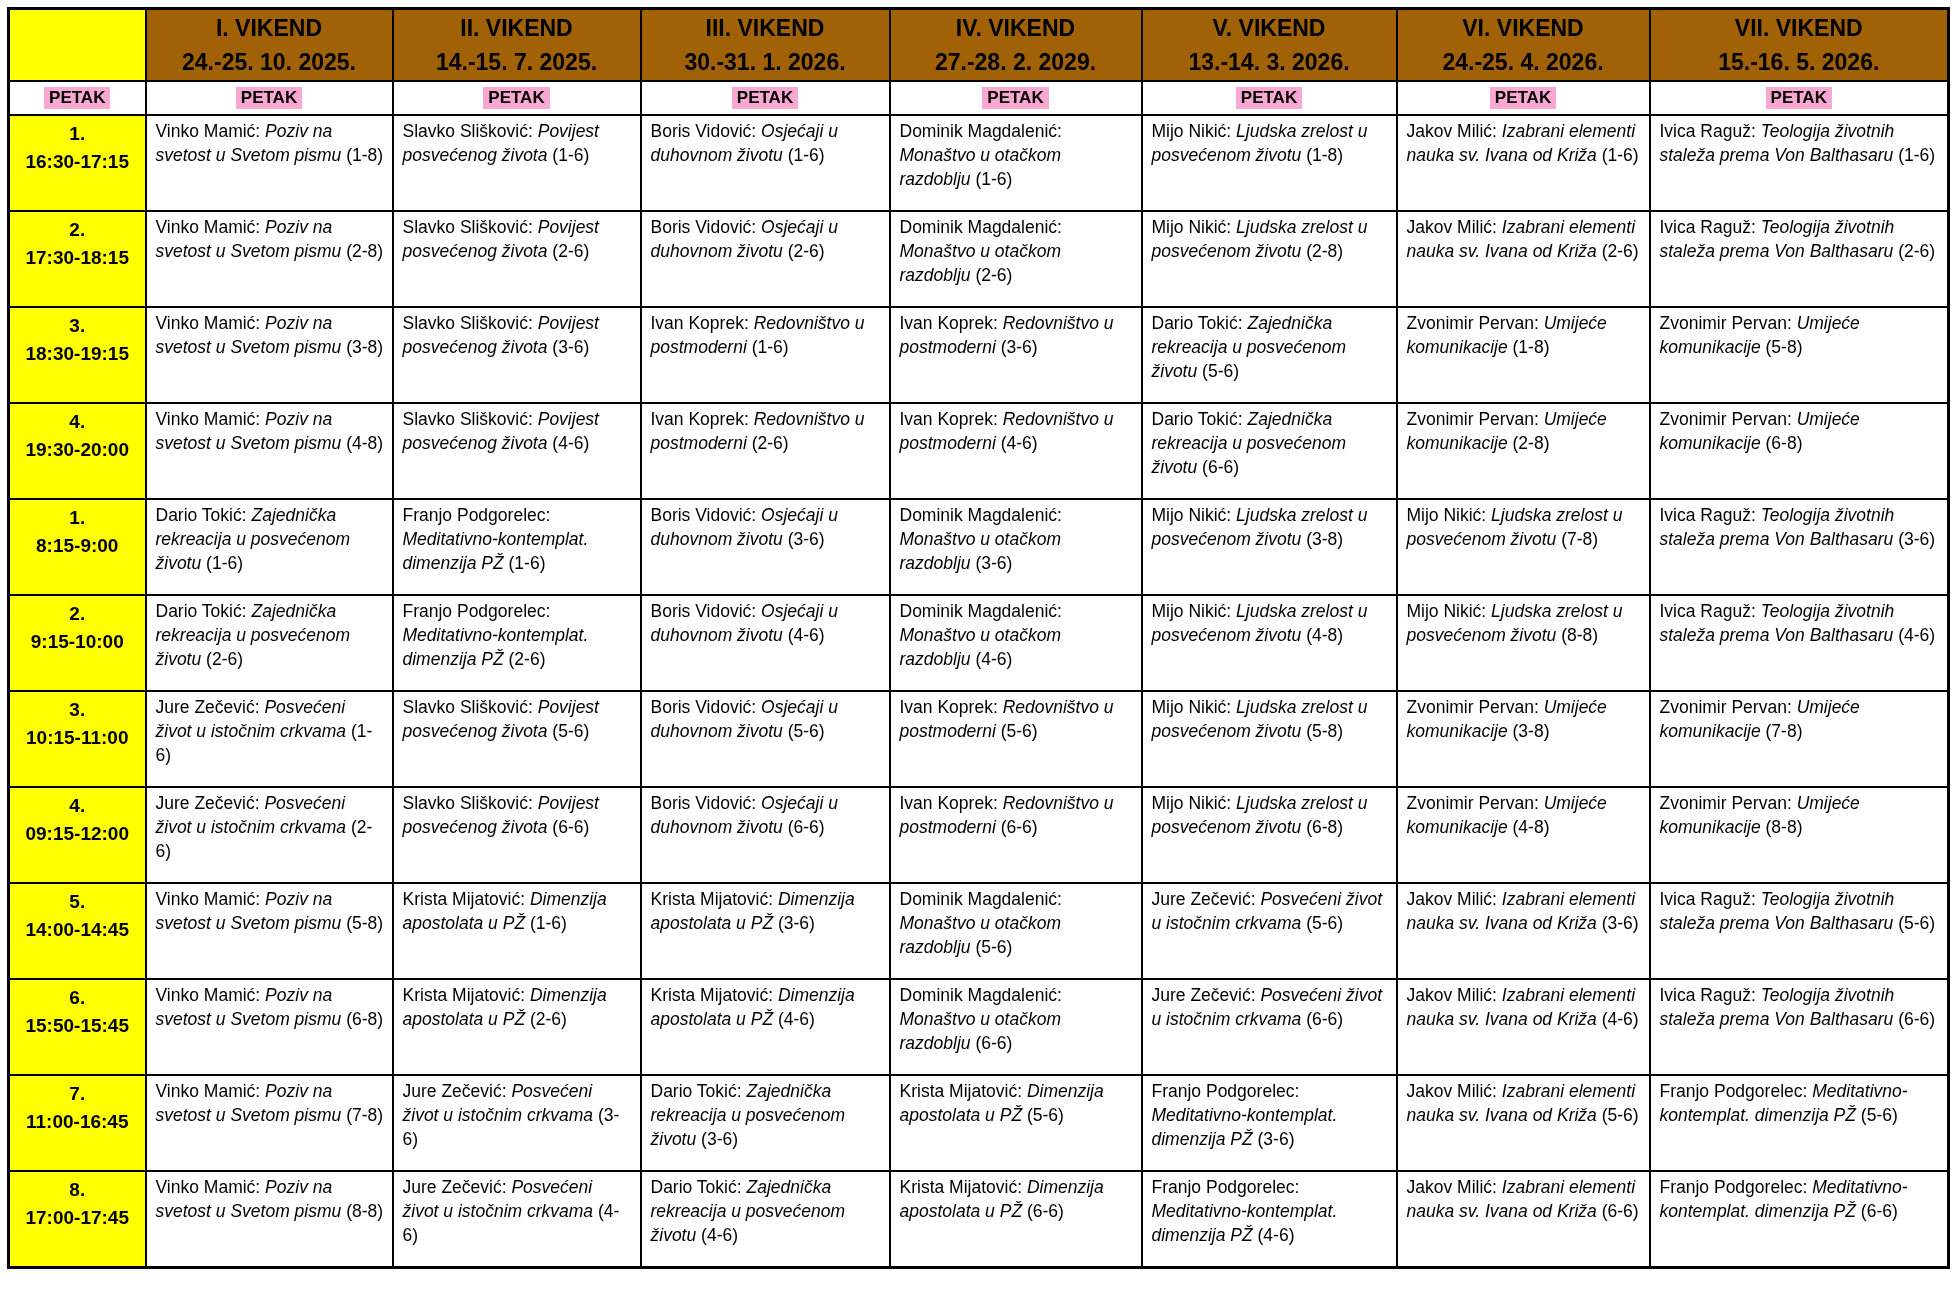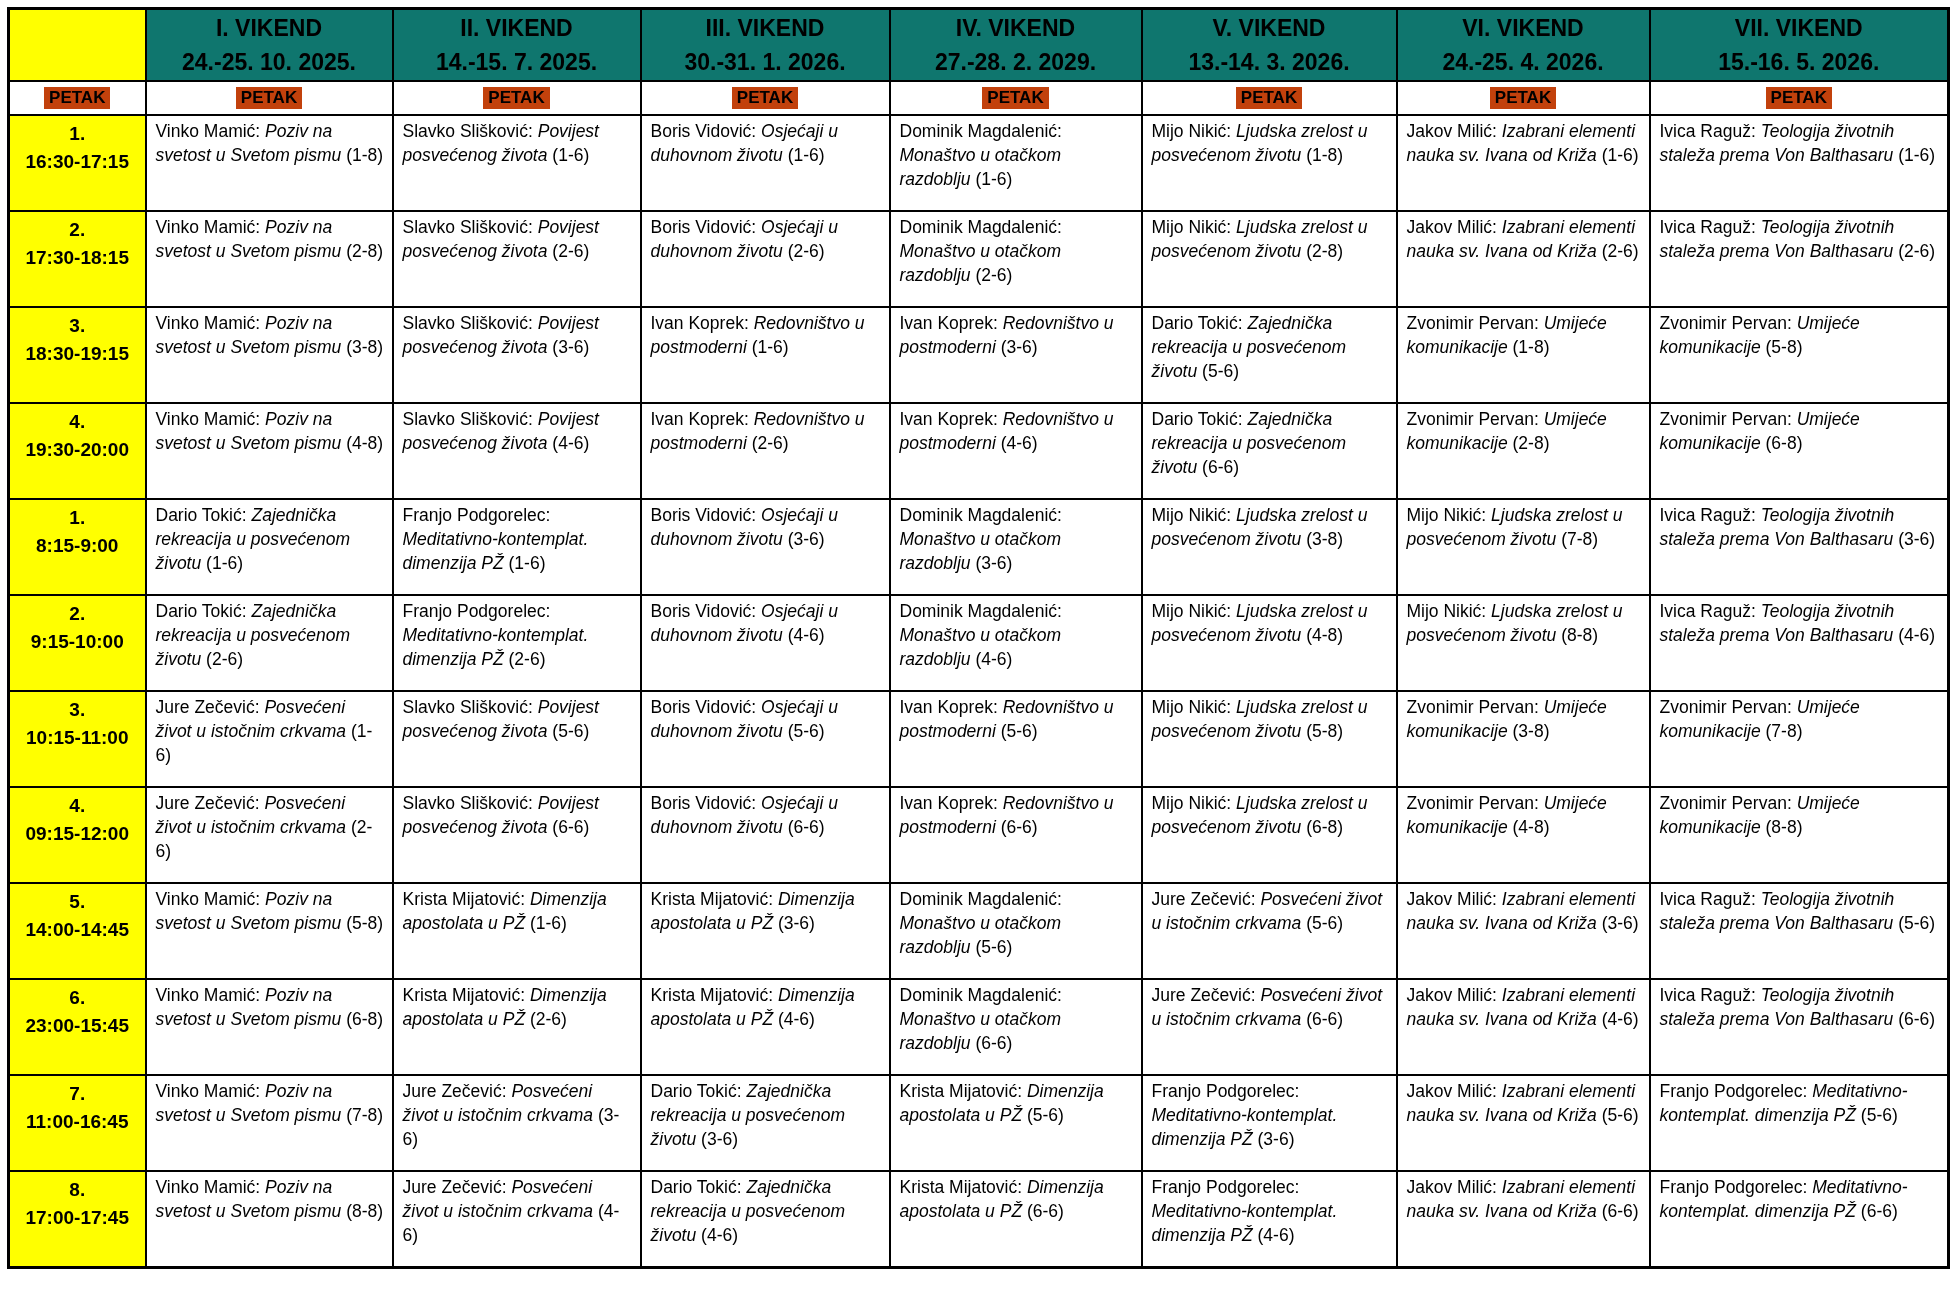--- a/index.html
+++ b/index.html
@@ -1,23 +1,23 @@
 <!DOCTYPE html>
 <html lang="hr"><head>
 <meta charset="utf-8">
 <style>
   html, body { margin: 0; padding: 0; background: #ffffff; }
   body { padding: 7px 0 0 7px; font-family: "Liberation Sans", sans-serif; color: #000; }
   table { border-collapse: collapse; table-layout: fixed; width: 1940px; border: 3px solid #000; }
   th, td { border: 2px solid #000; overflow: hidden; }
-  .head { background: #0f766e; font-weight: bold; font-size: 23px; text-align: center; vertical-align: middle; height: 70px; line-height: 1.5; padding: 0 2px; }
+  .head { background: #a16207; font-weight: bold; font-size: 23px; text-align: center; vertical-align: middle; height: 70px; line-height: 1.5; padding: 0 2px; }
   .corner { background: #ffff00; }
   tr.day-row { height: 34px; }
   .daycell { background: #ffffff; text-align: center; vertical-align: middle; padding: 2px; }
-  .daytag { background: #c2410c; font-weight: bold; font-size: 17px; padding: 1px 5px; display: inline-block; }
+  .daytag { background: #f9a8d4; font-weight: bold; font-size: 17px; padding: 1px 5px; display: inline-block; }
   tr.slot-row { height: 96px; }
   .timecell { background: #ffff00; font-weight: bold; text-align: center; vertical-align: top; font-size: 19px; padding: 4px 2px 0 2px; line-height: 1.45; }
   .lecture { background: #ffffff; vertical-align: top; text-align: left; padding: 4px 8px 4px 9px; font-size: 17.5px; line-height: 1.36; }
   .it { font-style: italic; }
 </style>
 </head>
 <body>
 
 <table>
   <colgroup>
@@ -189,21 +189,21 @@
         <td class="lecture"><span>Krista Mijatović:</span> <span class="it">Dimenzija apostolata u PŽ</span> <span>(1-6)</span></td>
         <td class="lecture"><span>Krista Mijatović:</span> <span class="it">Dimenzija apostolata u PŽ</span> <span>(3-6)</span></td>
         <td class="lecture"><span>Dominik Magdalenić:</span> <span class="it">Monaštvo u otačkom razdoblju</span> <span>(5-6)</span></td>
         <td class="lecture"><span>Jure Zečević:</span> <span class="it">Posvećeni život u istočnim crkvama</span> <span>(5-6)</span></td>
         <td class="lecture"><span>Jakov Milić:</span> <span class="it">Izabrani elementi nauka sv. Ivana od Križa</span> <span>(3-6)</span></td>
         <td class="lecture"><span>Ivica Raguž:</span> <span class="it">Teologija životnih staleža prema Von Balthasaru</span> <span>(5-6)</span></td>
       </tr>
       <tr class="slot-row">
         <td class="timecell">
           <div>6.</div>
-          <div>23:00-15:45</div>
+          <div>15:50-15:45</div>
         </td>
         <td class="lecture"><span>Vinko Mamić:</span> <span class="it">Poziv na svetost u Svetom pismu</span> <span>(6-8)</span></td>
         <td class="lecture"><span>Krista Mijatović:</span> <span class="it">Dimenzija apostolata u PŽ</span> <span>(2-6)</span></td>
         <td class="lecture"><span>Krista Mijatović:</span> <span class="it">Dimenzija apostolata u PŽ</span> <span>(4-6)</span></td>
         <td class="lecture"><span>Dominik Magdalenić:</span> <span class="it">Monaštvo u otačkom razdoblju</span> <span>(6-6)</span></td>
         <td class="lecture"><span>Jure Zečević:</span> <span class="it">Posvećeni život u istočnim crkvama</span> <span>(6-6)</span></td>
         <td class="lecture"><span>Jakov Milić:</span> <span class="it">Izabrani elementi nauka sv. Ivana od Križa</span> <span>(4-6)</span></td>
         <td class="lecture"><span>Ivica Raguž:</span> <span class="it">Teologija životnih staleža prema Von Balthasaru</span> <span>(6-6)</span></td>
       </tr>
       <tr class="slot-row">

